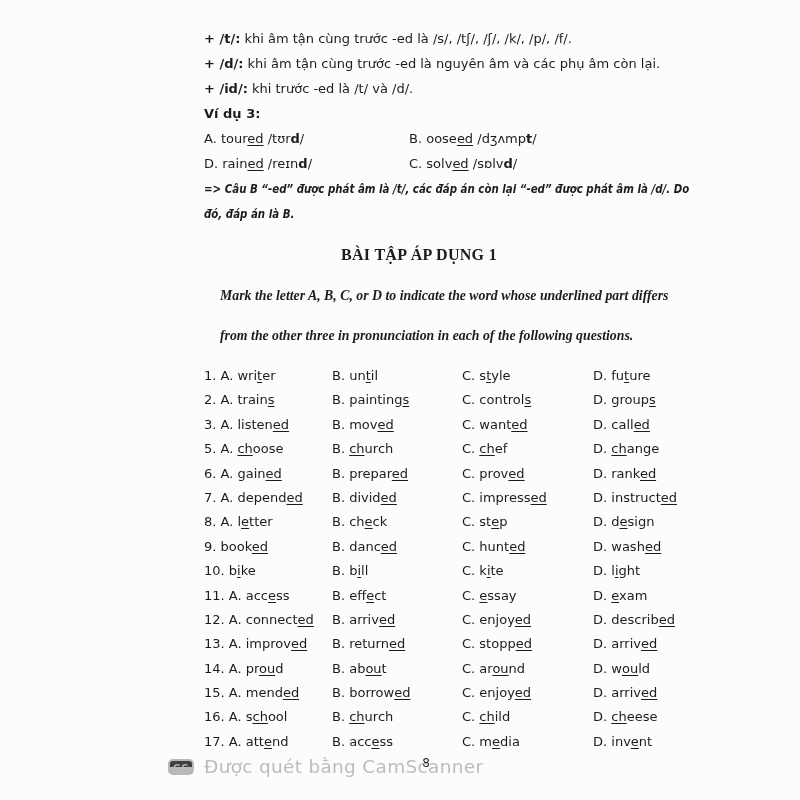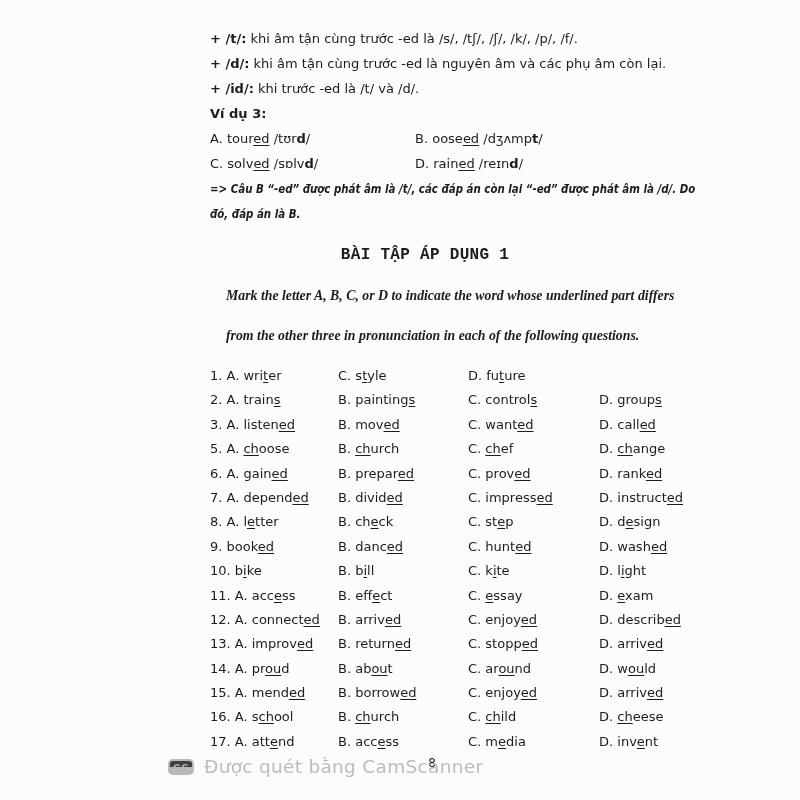--- a/index.html
+++ b/index.html
@@ -1,26 +1,26 @@
 <!DOCTYPE html>
 <html style="--text: #1c1c1c; --watermark: #bcbcbc;"><head>
 <meta charset="utf-8">
 <style>
   html,body{margin:0;padding:0;width:800px;height:800px;overflow:hidden;background:#fff;}
   .page{position:relative;width:800px;height:800px;background:#fcfcfc;
         font-family:"DejaVu Sans",sans-serif;color:var(--text,#1c1c1c);overflow:hidden;}
-  .content{position:absolute;left:210px;top:26px;width:480px;}
+  .content{position:absolute;left:204px;top:26px;width:480px;}
   .topblock p{margin:0;line-height:25px;font-size:13px;white-space:nowrap;}
   .b{font-weight:bold;}
   .ul{text-decoration:underline;text-underline-offset:2px;text-decoration-thickness:1px;}
   .example-grid{display:grid;grid-template-columns:205px auto;}
   .example-grid p{margin:0;line-height:25px;font-size:13px;white-space:nowrap;}
   .conclusion{transform:scaleX(0.8);transform-origin:left top;width:620px;}
   .conclusion p{margin:0;line-height:25px;font-size:12.8px;font-style:italic;font-weight:bold;white-space:nowrap;}
-  .section-title{margin:16px 50px 0 0;text-align:center;font-family:Liberation Mono, monospace;
+  .section-title{margin:16px 50px 0 0;text-align:center;font-family:Liberation Serif, serif;
         font-weight:bold;font-size:16px;line-height:26px;letter-spacing:.3px;}
   .instruction{margin-top:6px;}
   .instruction p{margin:16px;font-family:"Liberation Serif",serif;font-weight:bold;font-style:italic;
         font-size:13.8px;line-height:24px;white-space:nowrap;}
   .questions{margin-top:3px;font-size:13px;}
   .q-row{display:grid;grid-template-columns:120px 122px 123px auto;height:24.4px;line-height:24.4px;white-space:nowrap;gap:8px;}
   .page-number{margin:1px 36px 0 0;text-align:center;font-size:12px;line-height:16px;}
   .watermark{position:absolute;left:168px;top:756px;display:flex;align-items:center;gap:10px;}
   .cs-badge{position:relative;width:26px;height:16px;border:2px solid #b9b9b9;border-radius:5px;
         background:#404040;box-sizing:border-box;}
@@ -36,39 +36,40 @@
   <div class="content">
 
     <div class="topblock">
       <p><span class="b">+ /t/:</span><span> khi âm tận cùng trước -ed là /s/, /tʃ/, /ʃ/, /k/, /p/, /f/.</span></p>
       <p><span class="b">+ /d/:</span><span> khi âm tận cùng trước -ed là nguyên âm và các phụ âm còn lại.</span></p>
       <p><span class="b">+ /id/:</span><span> khi trước -ed là /t/ và /d/.</span></p>
       <p class="b">Ví dụ 3:</p>
       <div class="example-grid">
         <p><span>A. tour</span><span class="ul">ed</span><span> /tʊr</span><span class="b">d</span><span>/</span></p>
         <p><span>B. oose</span><span class="ul">ed</span><span> /dʒʌmp</span><span class="b">t</span><span>/</span></p>
+        <p><span>D. rain</span><span class="ul">ed</span><span> /reɪn</span><span class="b">d</span><span>/</span></p>
         <p><span>C. solv</span><span class="ul">ed</span><span> /sɒlv</span><span class="b">d</span><span>/</span></p>
-        <p><span>D. rain</span><span class="ul">ed</span><span> /reɪn</span><span class="b">d</span><span>/</span></p>
       </div>
       <div class="conclusion">
         <p>=&gt; Câu B “-ed” được phát âm là /t/, các đáp án còn lại “-ed” được phát âm là /d/. Do</p>
         <p>đó, đáp án là B.</p>
       </div>
     </div>
 
     <h2 class="section-title">BÀI TẬP ÁP DỤNG 1</h2>
 
     <div class="instruction">
       <p>Mark the letter A, B, C, or D to indicate the word whose underlined part differs</p>
       <p>from the other three in pronunciation in each of the following questions.</p>
     </div>
 
     <div class="questions">
         <div class="q-row">
           <div>1. A. wri<span class="ul">t</span>er</div>
+          <div>B. un<span class="ul">t</span>il</div>
           <div>C. s<span class="ul">t</span>yle</div>
           <div>D. fu<span class="ul">t</span>ure</div>
         </div>
         <div class="q-row">
           <div>2. A. train<span class="ul">s</span></div>
           <div>B. painting<span class="ul">s</span></div>
           <div>C. control<span class="ul">s</span></div>
           <div>D. group<span class="ul">s</span></div>
         </div>
         <div class="q-row">

